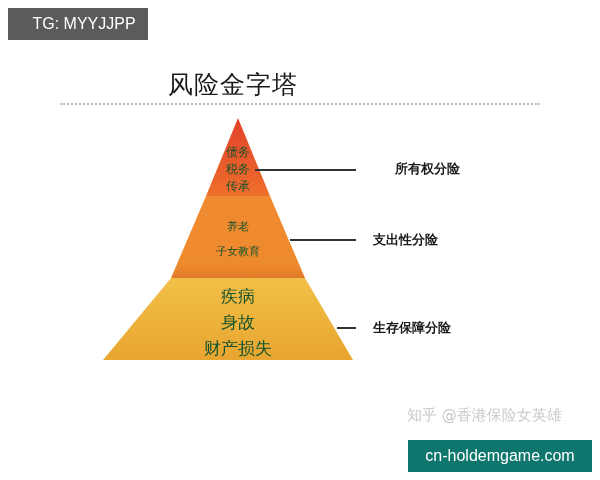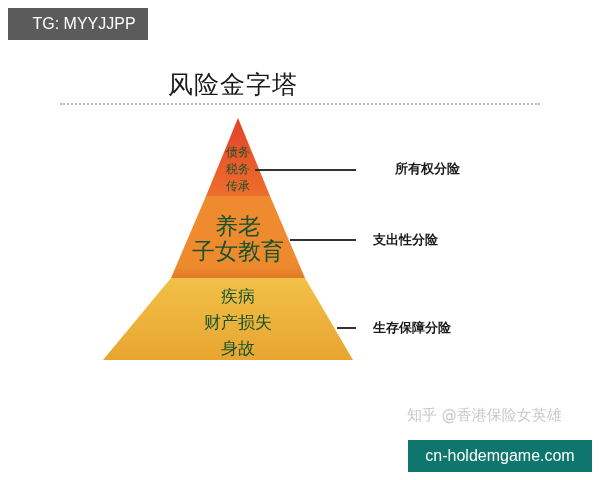--- a/index.html
+++ b/index.html
@@ -19,21 +19,21 @@
     .dotted {
       position: absolute; left: 60px; top: 103px; width: 480px; height: 0;
       border-top: 2px dotted #b8b8b8;
     }
     svg.pyramid { position: absolute; left: 0; top: 0; }
     .tier-text {
       position: absolute; text-align: center; color: #14532d;
       font-family: "DejaVu Serif", serif;
     }
     .t1 { left: 200px; width: 76px; font-size: 12px; line-height: 17px; top: 144px; }
-    .t2 { left: 160px; width: 156px; font-size: 23px; line-height: 25px; top: 214px; }
+    .t2 { left: 160px; width: 156px; font-size: 11px; line-height: 25px; top: 214px; }
     .t3 { left: 150px; width: 176px; font-size: 17px; line-height: 26px; top: 283px; }
     .connector { position: absolute; height: 2px; background: #333; }
     .label {
       position: absolute; font-size: 13px; font-weight: bold; color: #1a1a1a;
       font-family: "DejaVu Sans", sans-serif;
     }
     .watermark {
       position: absolute; left: 391px; top: 406px; font-size: 15px; color: #c9c9c9;
       font-family: "DejaVu Sans", sans-serif;
       margin-left: 16px;
@@ -77,22 +77,22 @@
   <div>债务</div>
   <div>税务</div>
   <div>传承</div>
 </div>
 <div class="tier-text t2">
   <div>养老</div>
   <div>子女教育</div>
 </div>
 <div class="tier-text t3">
   <div>疾病</div>
+  <div>身故</div>
   <div>财产损失</div>
-  <div>身故</div>
 </div>
 
 <div class="connector" style="left:255px; top:169px; width:101px;"></div>
 <div class="label" style="left:395px; top:160px;">所有权分险</div>
 
 <div class="connector" style="left:290px; top:239px; width:66px;"></div>
 <div class="label" style="left:373px; top:231px;">支出性分险</div>
 
 <div class="connector" style="left:337px; top:327px; width:19px;"></div>
 <div class="label" style="left:373px; top:319px;">生存保障分险</div>

